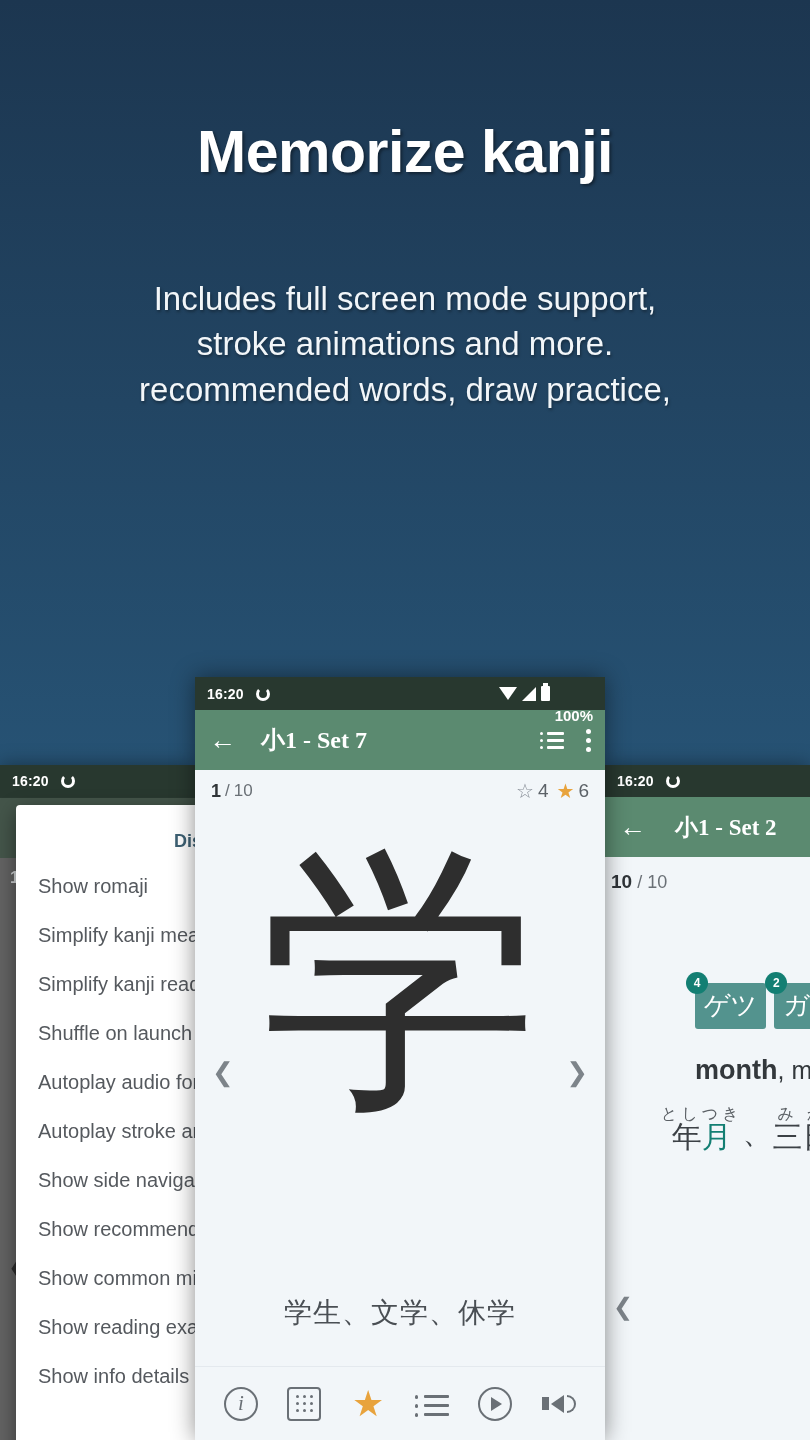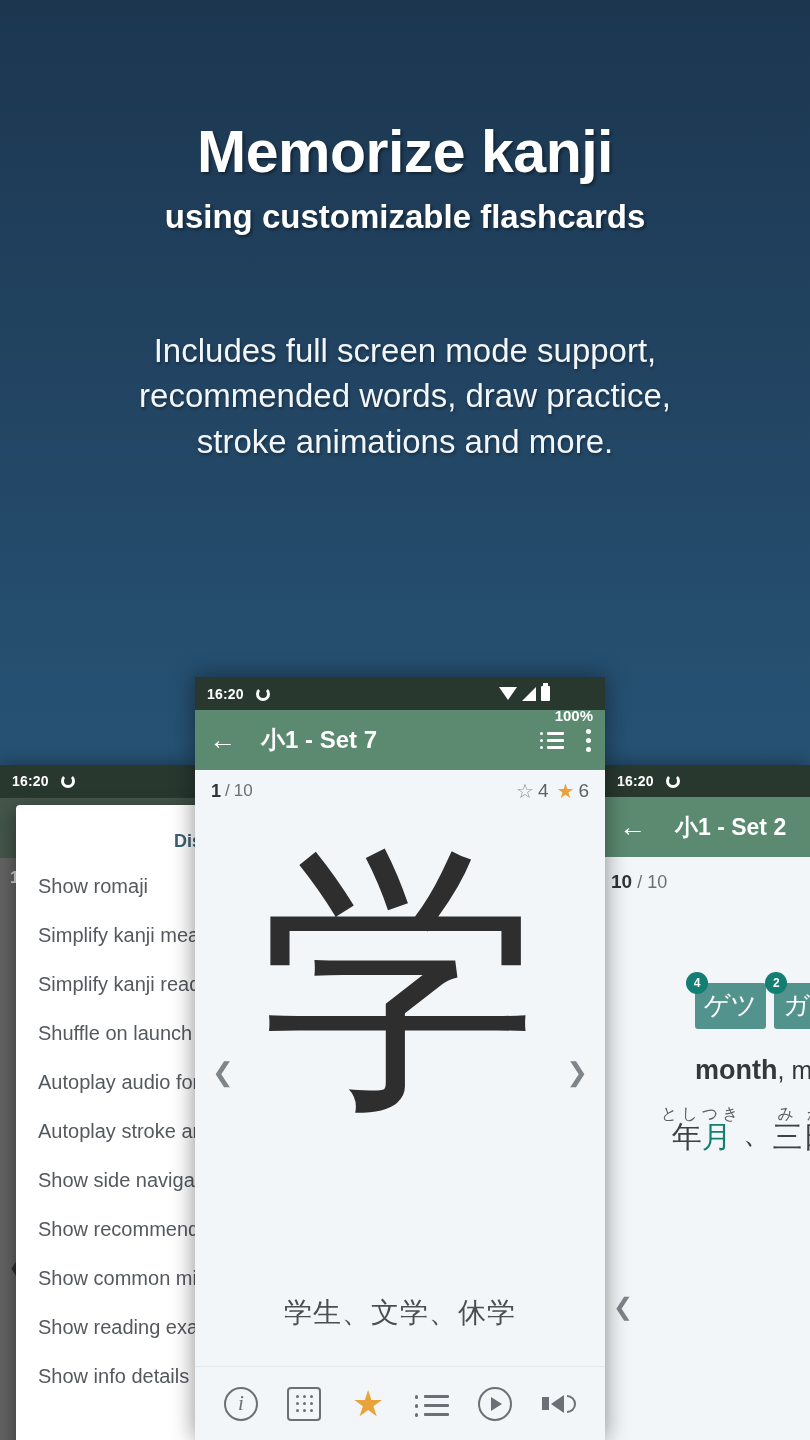--- a/index.html
+++ b/index.html
@@ -55,21 +55,21 @@
   .sb-signal { width:0;height:0;border-left:14px solid transparent;border-bottom:14px solid #fff; }
   .sb-batt { width:9px;height:15px;background:#fff;border-radius:1px;position:relative; }
   .sb-batt:before{content:"";position:absolute;top:-3px;left:2px;width:5px;height:3px;background:#fff;}
   .sb-pct { font-size:15px; font-weight:bold;margin-top:44px; }
 
   .appbar {
     height:60px; background:#5b8a70; display:flex; align-items:center;
     padding:0 14px; color:#ffffff;
   }
   .appbar-back { font-size:27px; line-height:1; width:34px; }
-  .appbar-title { font-size:24px; font-weight:bold; margin-left:18px; white-space:nowrap; }
+  .appbar-title { font-size:24px; font-weight:bold; margin-left:18px; white-space:nowrap;font-family:Liberation Serif, serif; }
   .appbar-actions { margin-left:auto; display:flex; align-items:center; gap:22px; }
   .icon-listlines { display:flex; flex-direction:column; gap:4px; width:24px; }
   .icon-listlines i { display:block; height:3px; background:#fff; border-radius:1px; position:relative; margin-left:7px; }
   .icon-listlines i:before{content:"";position:absolute;left:-7px;top:0;width:3px;height:3px;background:#fff;border-radius:50%;}
   .icon-kebab { width:5px; display:flex; flex-direction:column; gap:4px; align-items:center; }
   .icon-kebab i { width:5px;height:5px;background:#fff;border-radius:50%;display:block; }
 
   .counter-row {
     display:flex; align-items:center; padding:10px 16px 0 16px;
     font-size:17px; color:#6a7076;
@@ -191,25 +191,24 @@
   .ruby-top { display:block; font-size:16px; color:#5b6065; letter-spacing:4px; height:16px; }
   .ruby-base { display:block; font-size:30px; color:#3c4146; line-height:1.12; }
   .ruby-base.hl { color:#137f73; }
   .plain { font-size:30px; color:#3c4146; vertical-align:bottom; display:inline-block; }
 </style>
 </head>
 <body>
 
 <div class="promo">
   <div class="promo-title">Memorize kanji</div>
-  <div class="promo-sub">using customizable flashcards</div>
   <div class="promo-body">
     <div>Includes full screen mode support,</div>
+    <div>stroke animations and more.</div>
     <div>recommended words, draw practice,</div>
-    <div>stroke animations and more.</div>
   </div>
 </div>
 
 <div class="phone" id="phone-left">
   <div class="statusbar">
     <span class="sb-time">16:20</span>
     <span class="sb-dot"></span>
   </div>
   <div class="under">
     <div class="under-appbar">

